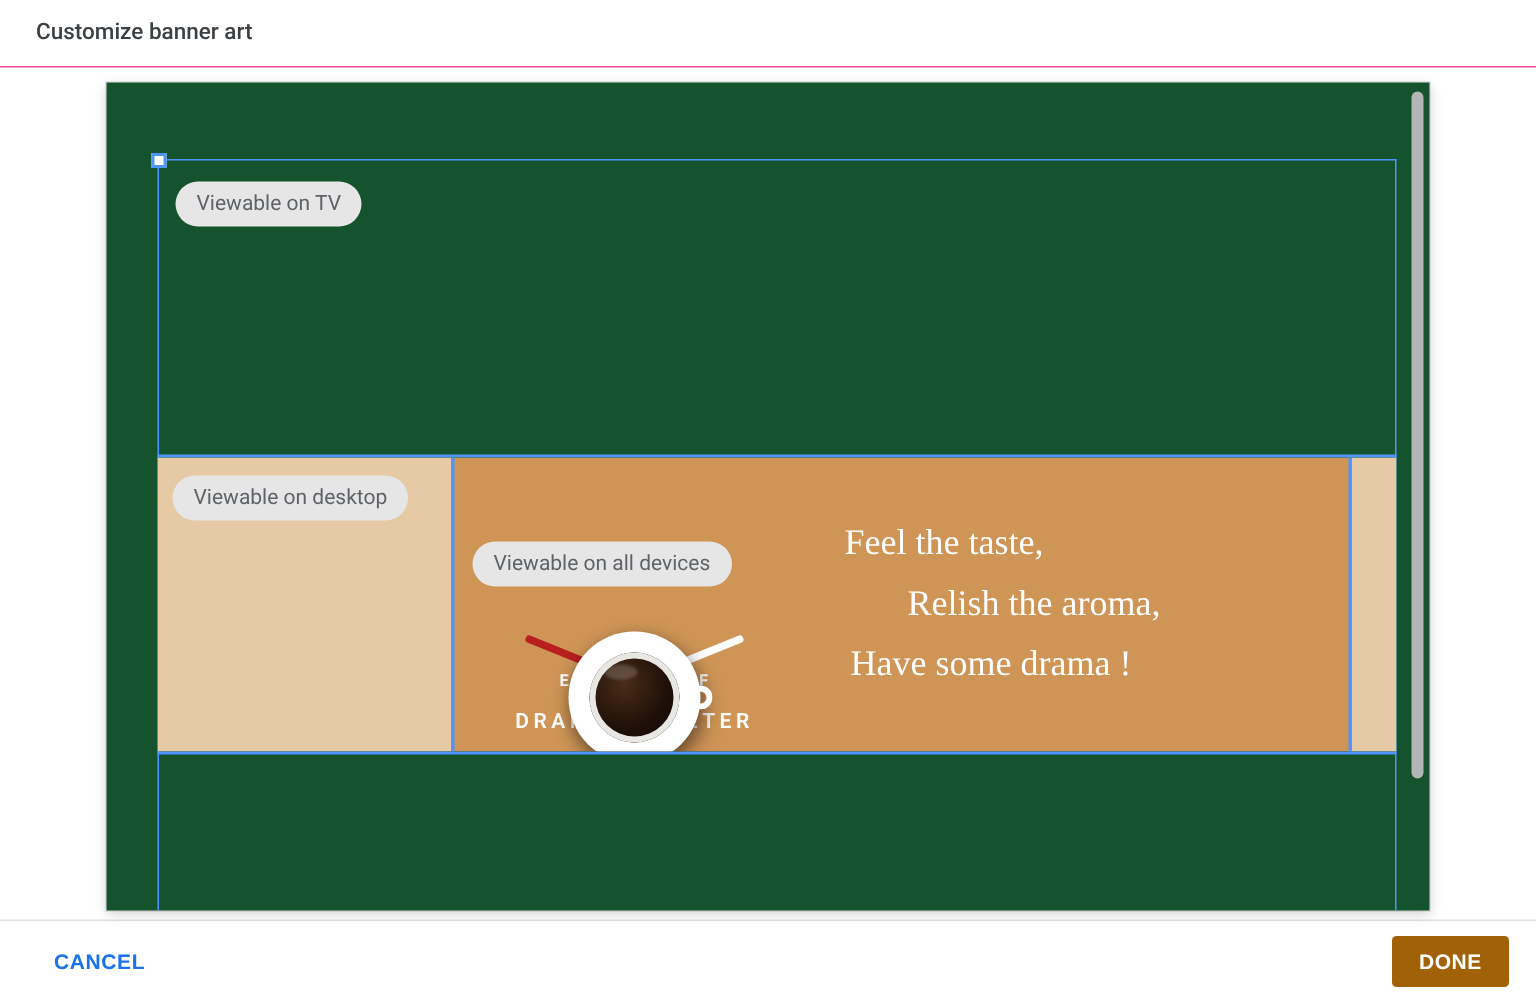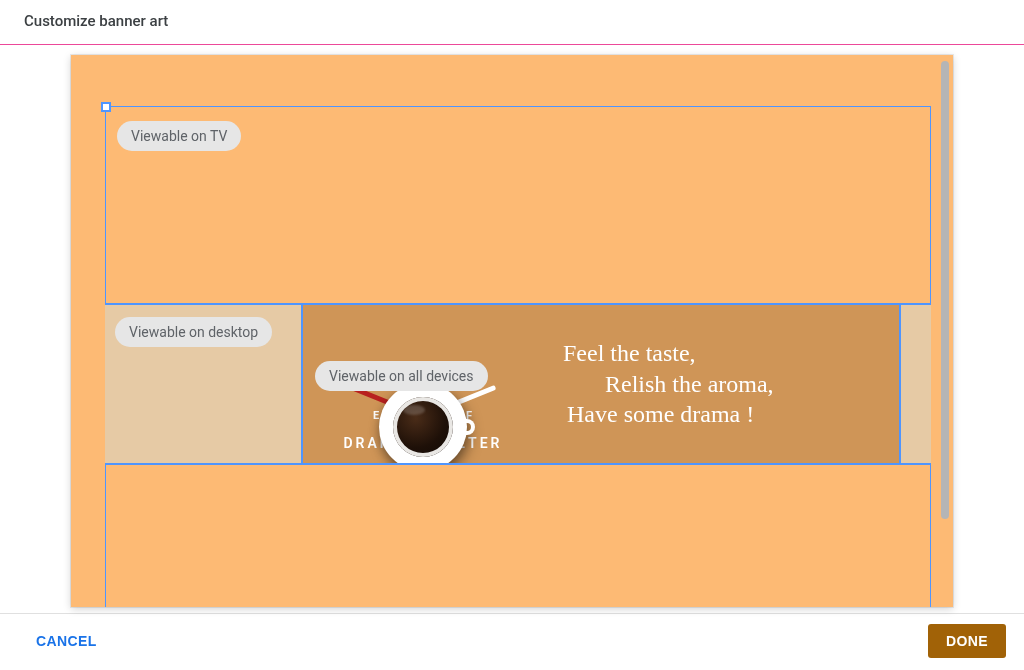--- a/index.html
+++ b/index.html
@@ -22,21 +22,21 @@
   .stage-wrap {
     flex: 1;
     display: flex;
     align-items: flex-start;
     justify-content: center;
     padding-top: 10px;
   }
   .stage {
     width: 882px;
     height: 552px;
-    background: #fdba74;
+    background: #14532d;
     box-shadow: 0 0 0 1px rgba(0,0,0,0.08), 0 2px 8px rgba(0,0,0,0.18);
     position: relative;
     overflow: hidden;
   }
   .scrollbar {
     position: absolute;
     top: 6px;
     right: 4px;
     width: 8px;
     height: 458px;
@@ -56,21 +56,21 @@
     width: 10px; height: 10px;
     border: 2px solid #4e95ff;
     background: #fff;
     left: 30px; top: 47px;
   }
   
   .desktop-zone {
     position: absolute;
     left: 34px; right: 22px;
     top: 248px;
-    height: 162px;
+    height: 200px;
     border-top: 2px solid #4e95ff;
     border-bottom: 2px solid #4e95ff;
     overflow: hidden;
     display: flex;
   }
   .desktop-left, .desktop-right {
     background: #e6caa5;
   }
   .desktop-left  { width: 196px; position: relative; }
   .desktop-right { width: 30px; }
@@ -165,21 +165,21 @@
     width:12px; height:12px;
     border:2px solid #fff;
     border-radius:50%;
     margin: 0 1px;
   }
   .tagline {
     flex: 1;
     display: flex;
     flex-direction: column;
     justify-content: center;
-    gap: 2px;
+    gap: 12px;
     padding-left: 20px;
     color: #fff;
     font-family: "Brush Script MT","Segoe Script","Lucida Handwriting",cursive;
     font-size: 24px;
     line-height: 1.2;
   }
   .tagline .l2 { padding-left: 42px; }
   .tagline .l3 { padding-left: 4px; }
 
   .pill {

